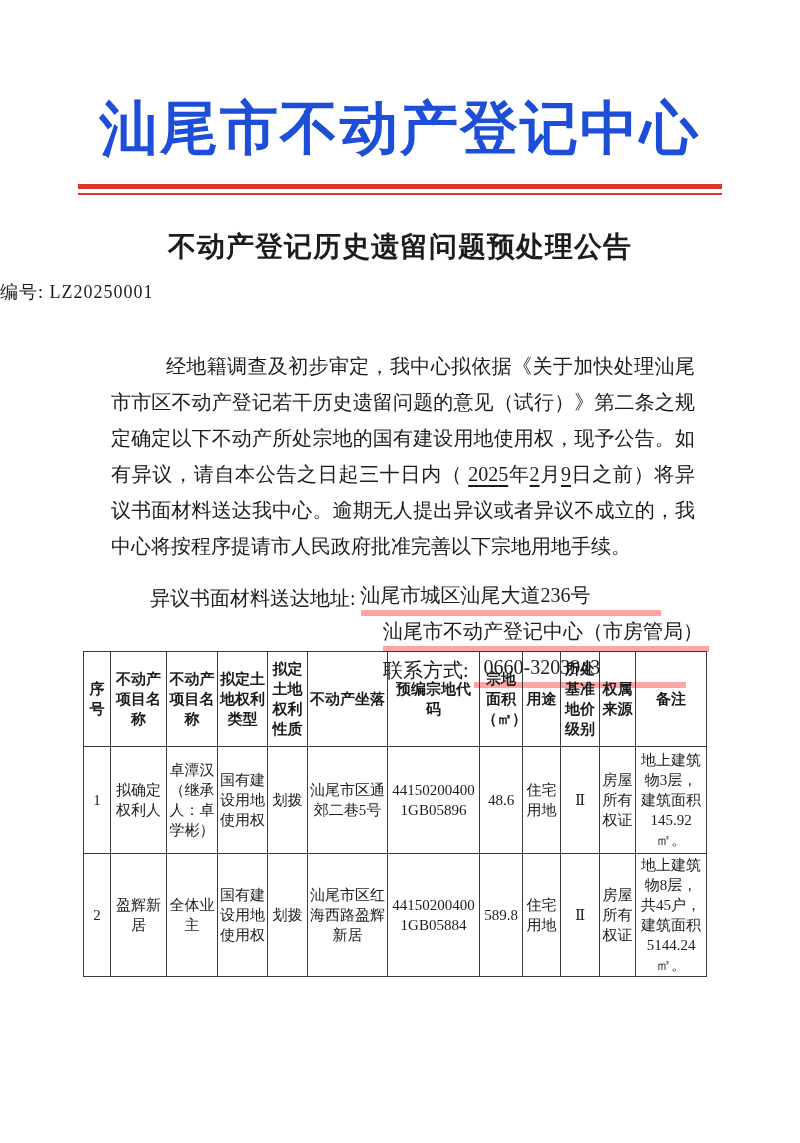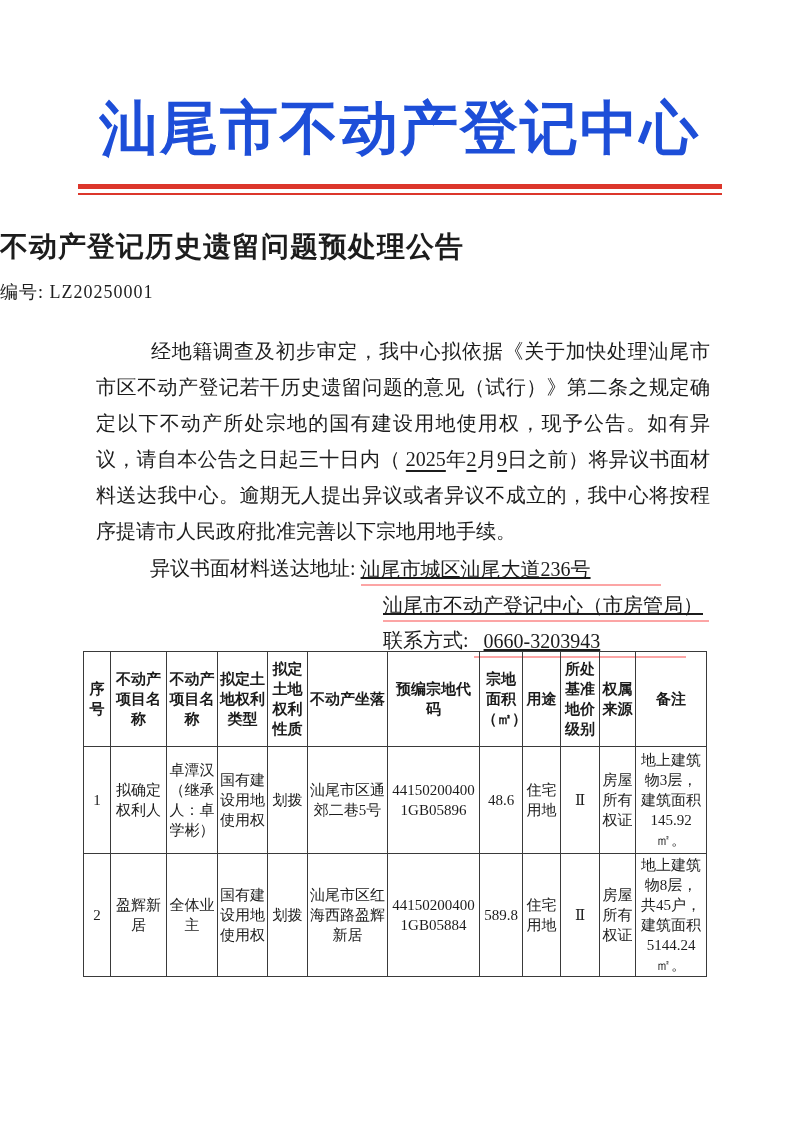--- a/index.html
+++ b/index.html
@@ -10,39 +10,39 @@
   }
   .org-title{
     position:absolute;top:90px;left:0;width:800px;text-align:center;
     font-size:58px;font-weight:bold;letter-spacing:2px;color:#1d4ed8;
     font-family:"Liberation Serif","DejaVu Serif",serif;white-space:nowrap;
   }
   .rule-wrap{position:absolute;top:184px;left:78px;width:644px;}
   .rule-thick{height:5px;background:#dc362b;}
   .rule-thin{height:2px;background:#dc362b;margin-top:4px;}
   .doc-title{
-    position:absolute;top:228px;left:0;width:800px;text-align:left;
+    position:absolute;top:228px;left:0;width:800px;text-align:center;
     font-size:28px;font-weight:bold;letter-spacing:1px;white-space:nowrap;
   }
   .doc-number{
     position:absolute;top:280px;left:0;width:800px;
     padding-right:107px;box-sizing:border-box;font-size:18px;letter-spacing:1px;
   }
   .body-block{
     position:absolute;top:332px;left:95px;width:616px;
     font-size:20px;line-height:36px;text-align:justify;
   }
-  .body-block p{margin:1px;text-indent:55px;}
+  .body-block p{margin:16px;text-indent:55px;}
   .u{text-decoration:underline;text-underline-offset:4px;}
   .addr-line{line-height:36px;white-space:nowrap;}
   .addr-line.first{padding-left:55px;}
   .addr-line.shift{padding-left:288px;}
   .fill-underline{
-    display:inline-block;border-bottom:2px solid #fca5a5;
-    line-height:30px;vertical-align:bottom;box-sizing:border-box;text-decoration:underline;
+    display:inline-block;border-bottom:6px solid #fca5a5;
+    line-height:30px;vertical-align:bottom;box-sizing:border-box;
   }
   .w1{width:300px;} .w2{width:326px;} .w3{width:212px;padding-left:10px;}
   .notice-table{
     position:absolute;top:651px;left:83px;border-collapse:collapse;
     table-layout:fixed;width:623px;
   }
   .notice-table td,.notice-table th{
     border:1px solid #3a3a3a;text-align:center;vertical-align:middle;
     padding:1px 2px;overflow:hidden;
   }

